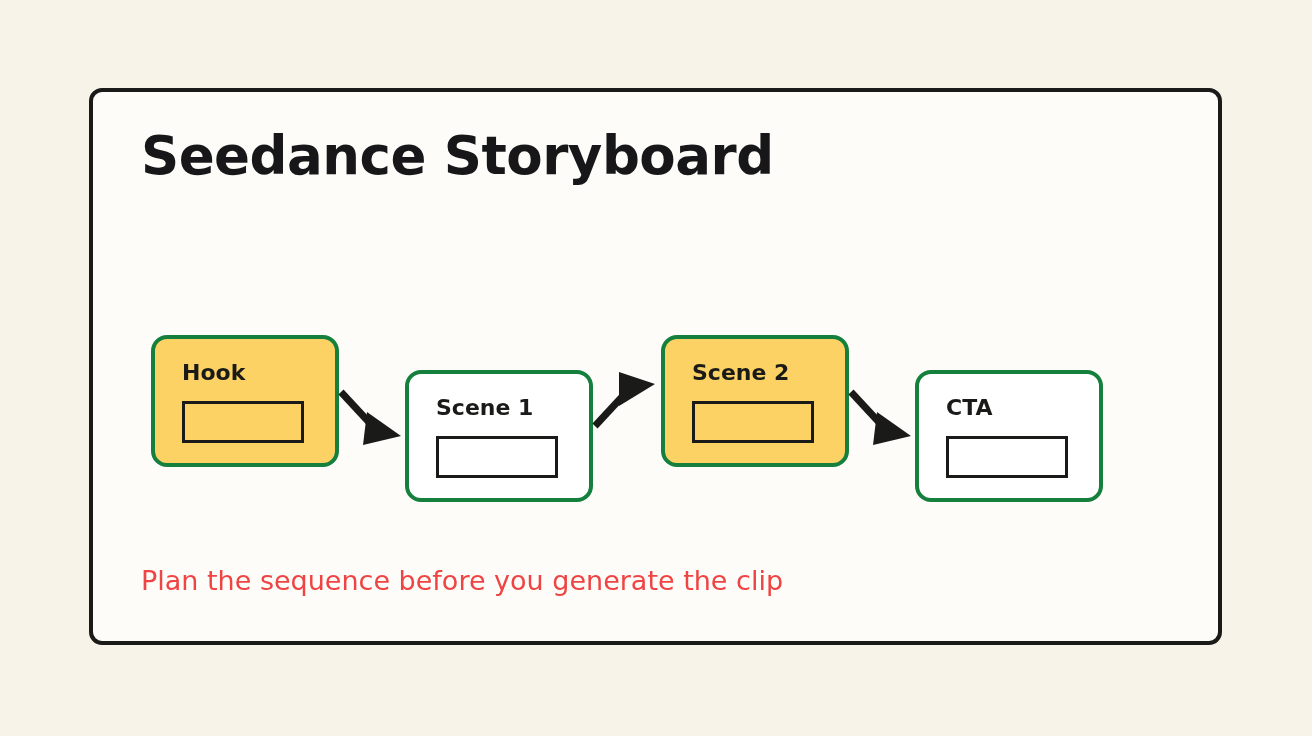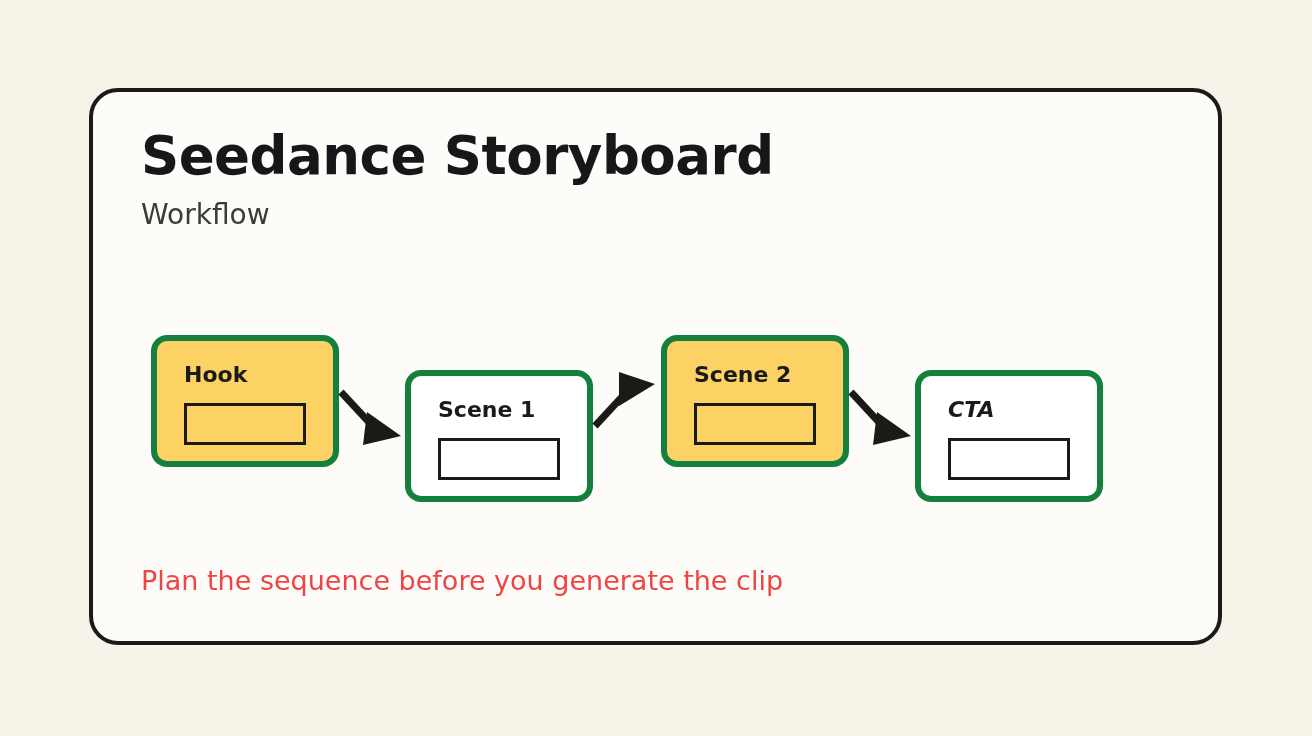--- a/index.html
+++ b/index.html
@@ -18,21 +18,21 @@
   
   #card {
     position: absolute;
     left: 89px;
     top: 88px;
     width: 1133px;
     height: 557px;
     box-sizing: border-box;
     background: #FDFCF8;
     border: 4px solid #1A1A18;
-    border-radius: 29px;
+    border-radius: 13px;
   }
 
   
   #title {
     position: absolute;
     left: 48px;
     top: 35px;
     font-size: 53px;
     font-weight: 700;
     letter-spacing: -0.5px;
@@ -58,21 +58,21 @@
     top: 0;
     width: 1133px;
     height: 557px;
   }
 
   .node {
     position: absolute;
     box-sizing: border-box;
     width: 188px;
     height: 132px;
-    border: 6px solid #15803d;
+    border: 4px solid #15803d;
     border-radius: 16px;
   }
   .node.fill-accent { background: #FBD263; }
   .node.fill-plain  { background: #FFFFFF; }
 
   .node-label {
     position: absolute;
     left: 27px;
     top: 22px;
     font-size: 22px;
@@ -109,21 +109,20 @@
     line-height: 1.15;
     white-space: nowrap;
   }
 </style>
 </head>
 <body>
 
 <div id="card">
 
   <div id="title">Seedance Storyboard</div>
-  <div id="subtitle">Workflow</div>
 
   <div id="flow">
 
     <div class="node fill-accent" style="left:58px; top:243px;">
       <div class="node-label">Hook</div>
       <div class="node-slot"></div>
     </div>
 
     <svg class="arrow" style="left:246px; top:295px;" width="70" height="68" viewBox="0 0 70 68">
       <line x1="2" y1="5" x2="40" y2="46" stroke="#1A1A18" stroke-width="7" stroke-linecap="butt"></line>
@@ -143,21 +142,21 @@
     <div class="node fill-accent" style="left:568px; top:243px;padding-left:20px;">
       <div class="node-label">Scene 2</div>
       <div class="node-slot"></div>
     </div>
 
     <svg class="arrow" style="left:756px; top:295px;" width="70" height="68" viewBox="0 0 70 68">
       <line x1="2" y1="5" x2="40" y2="46" stroke="#1A1A18" stroke-width="7" stroke-linecap="butt"></line>
       <polygon points="28,25 62,49 24,58" fill="#1A1A18"></polygon>
     </svg>
 
-    <div class="node fill-plain" style="left:822px; top:278px;font-style:italic;">
+    <div class="node fill-plain" style="left:822px; top:278px;">
       <div class="node-label">CTA</div>
       <div class="node-slot"></div>
     </div>
 
   </div>
 
   <div id="caption">Plan the sequence before you generate the clip</div>
 
 </div>
 

